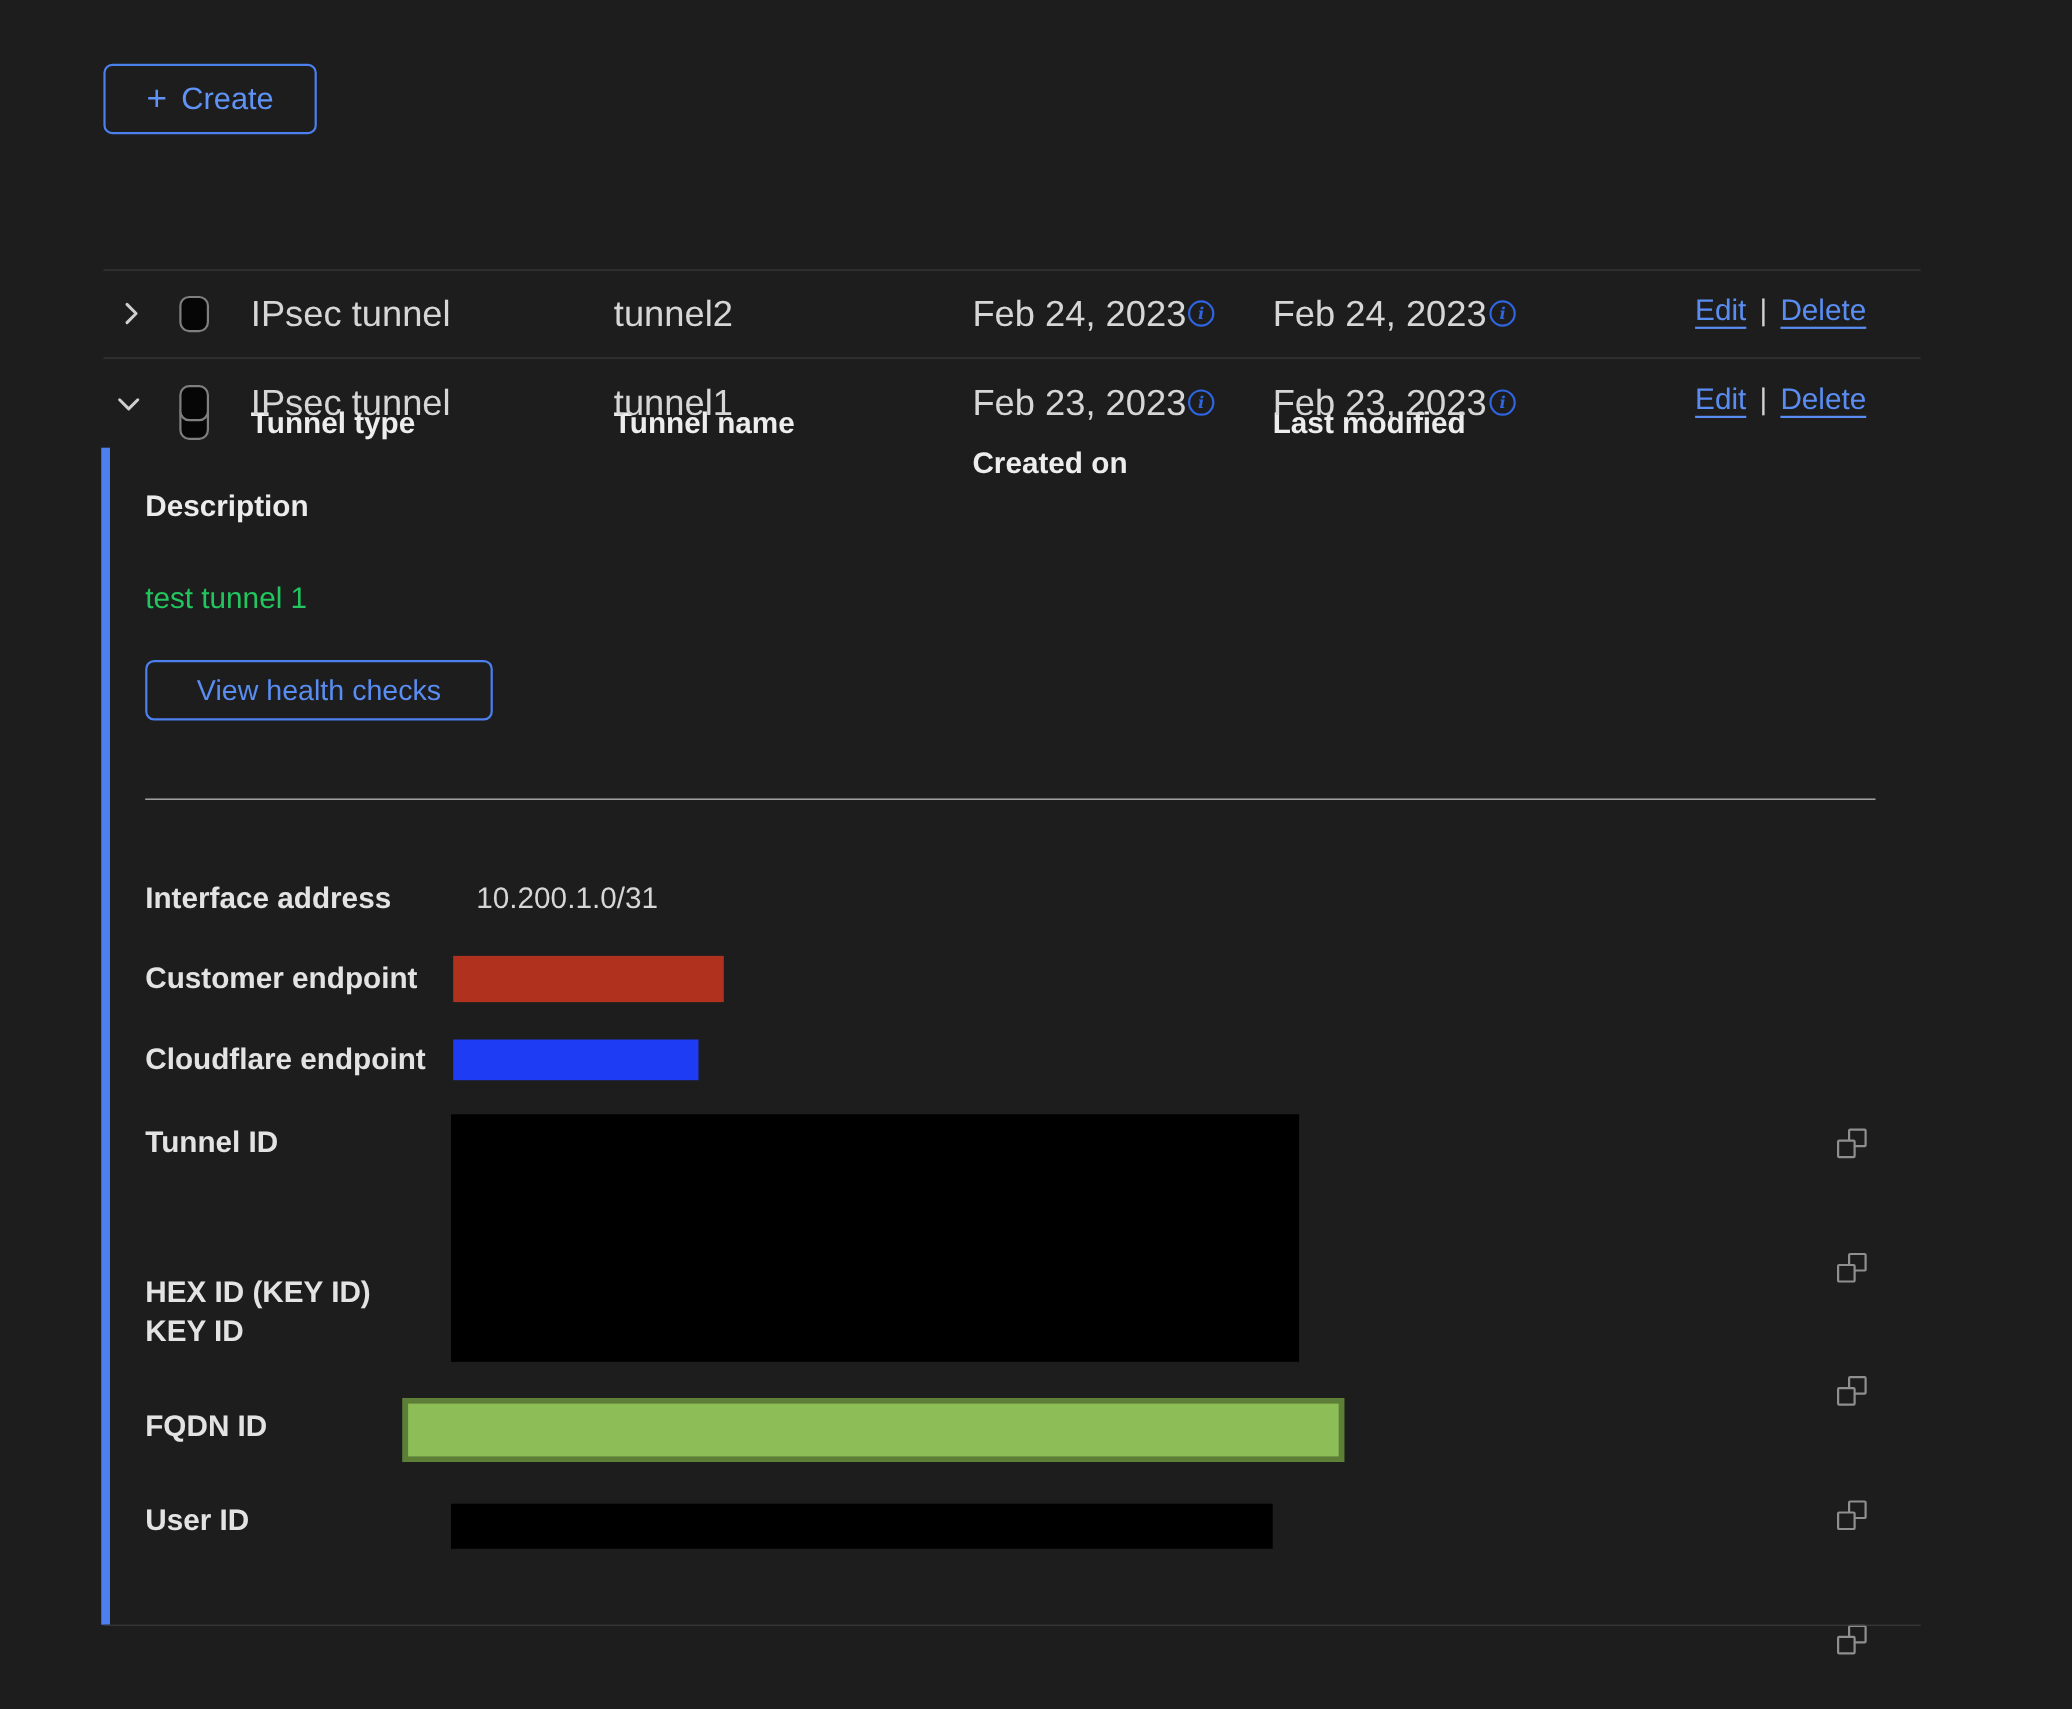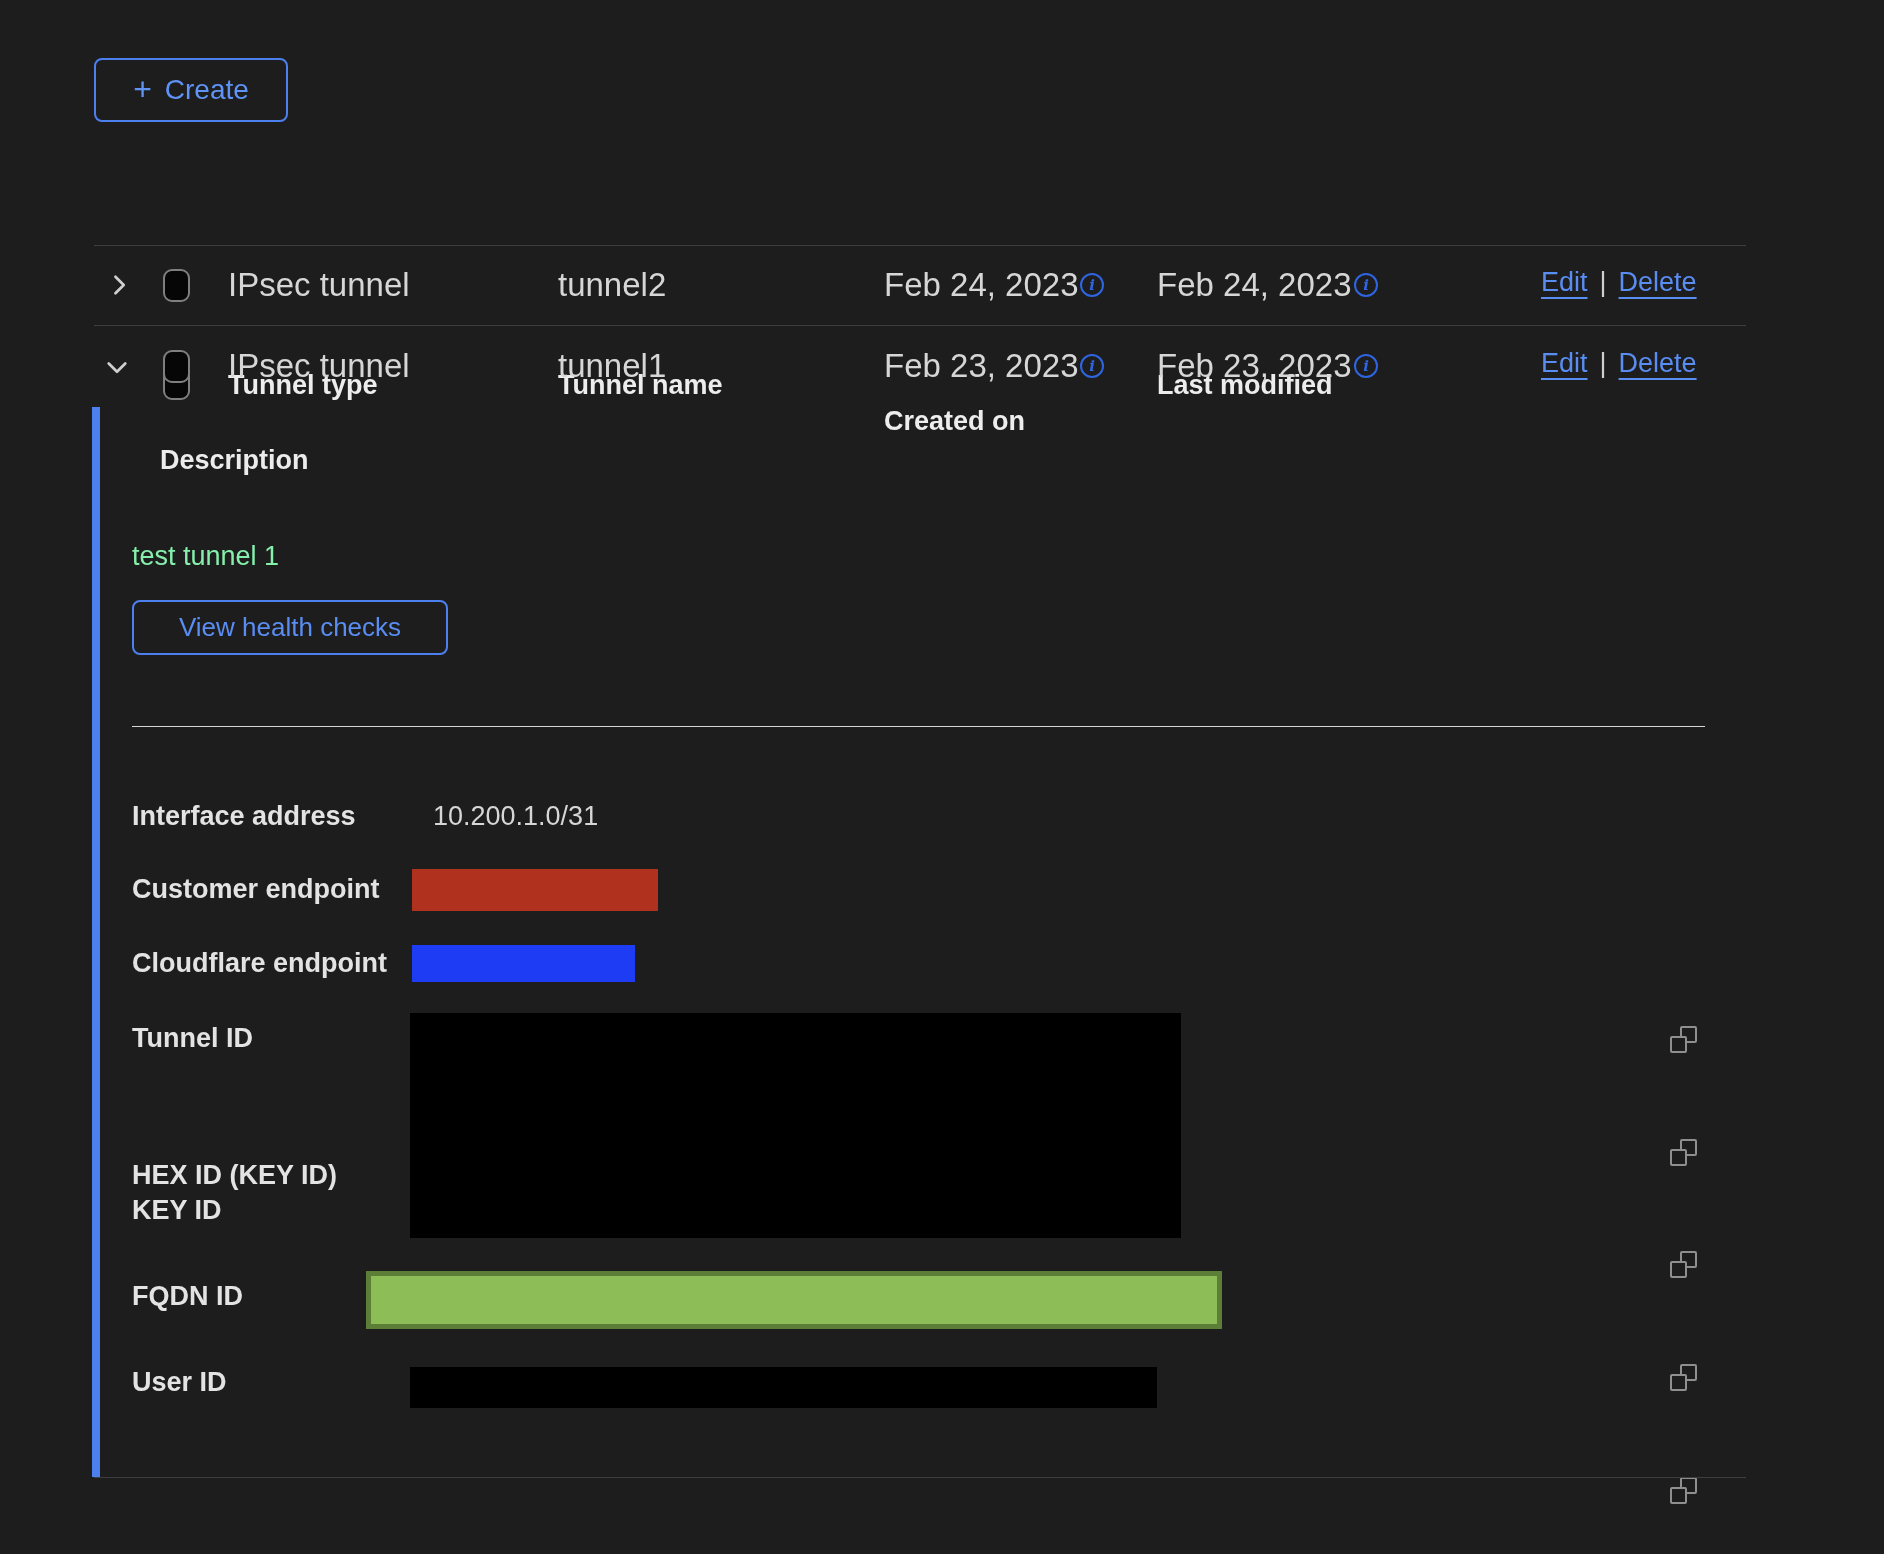--- a/index.html
+++ b/index.html
@@ -48,22 +48,22 @@
 
   .action-links { display: flex; align-items: center; gap: 12px; }
   .link {
     color: #5a8df2; font-size: 27px; text-decoration: underline;
     text-underline-offset: 6px; cursor: pointer;
   }
   .pipe { color: #cfcfcf; font-size: 27px; }
 
   
   .expand-bar { left: 92px; top: 407px; width: 8px; height: 1070px; background: #4b80ee; }
-  .section-label { font-size: 27px; font-weight: 600; color: #ececec; line-height: 34px; margin-left: 28px; }
-  .muted-value { font-size: 27px; color: #86efac; line-height: 34px; margin-top: 12px; }
+  .section-label { font-size: 27px; font-weight: 600; color: #ececec; line-height: 34px; }
+  .muted-value { font-size: 27px; color: #22c55e; line-height: 34px; }
   .health-btn {
     left: 132px; top: 600px; width: 316px; height: 55px;
     border: 2px solid #4b80ee; border-radius: 8px;
     background: transparent; color: #5a8df2; font-size: 26px;
     font-family: "Liberation Sans", sans-serif; cursor: pointer;
   }
   .field-label { font-size: 27px; font-weight: 700; color: #e3e3e3; line-height: 34px; }
   .field-value { font-size: 27px; font-weight: 400; color: #d6d6d6; line-height: 34px; }
 
   .redact { box-sizing: border-box; }

